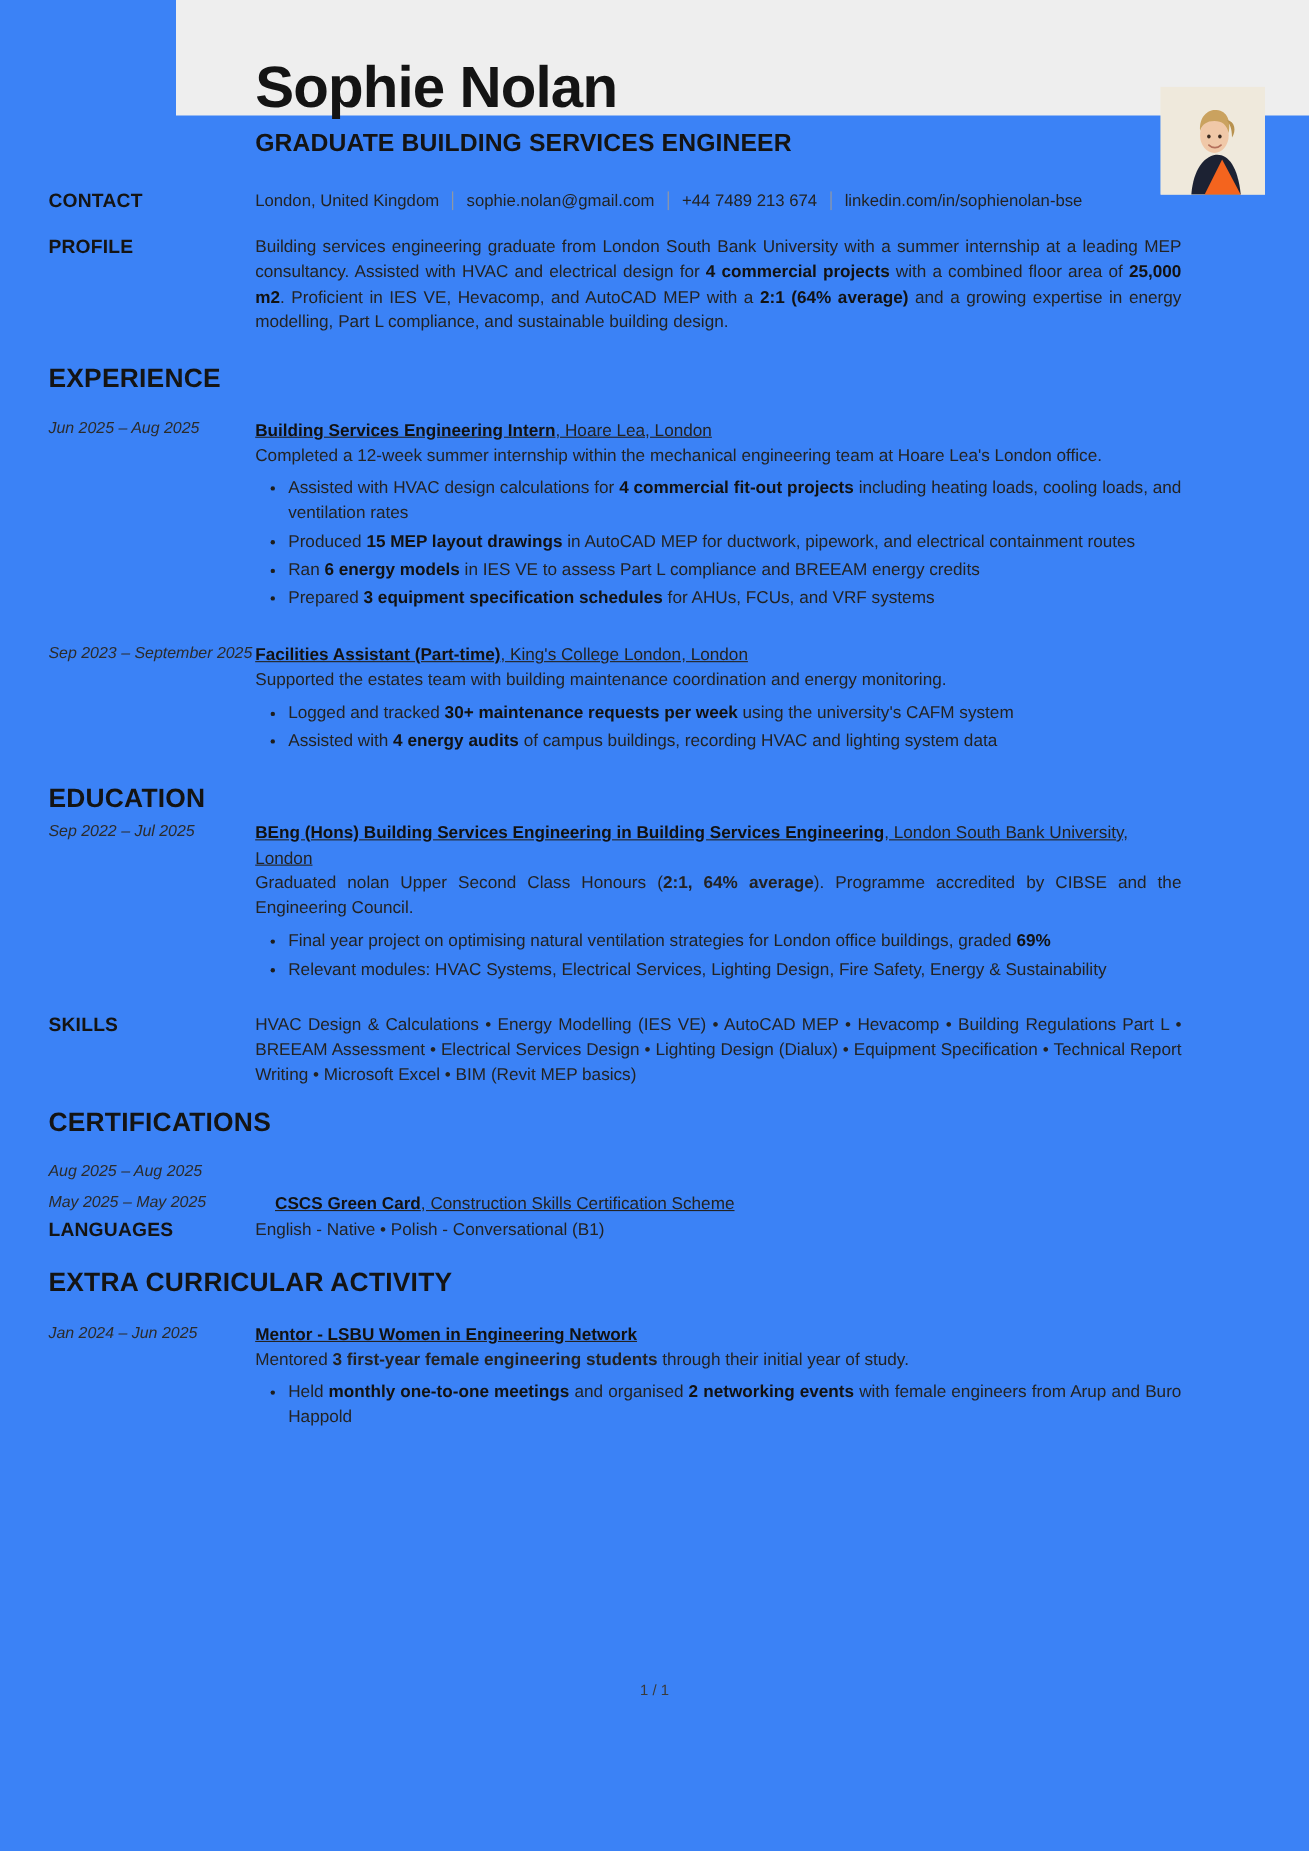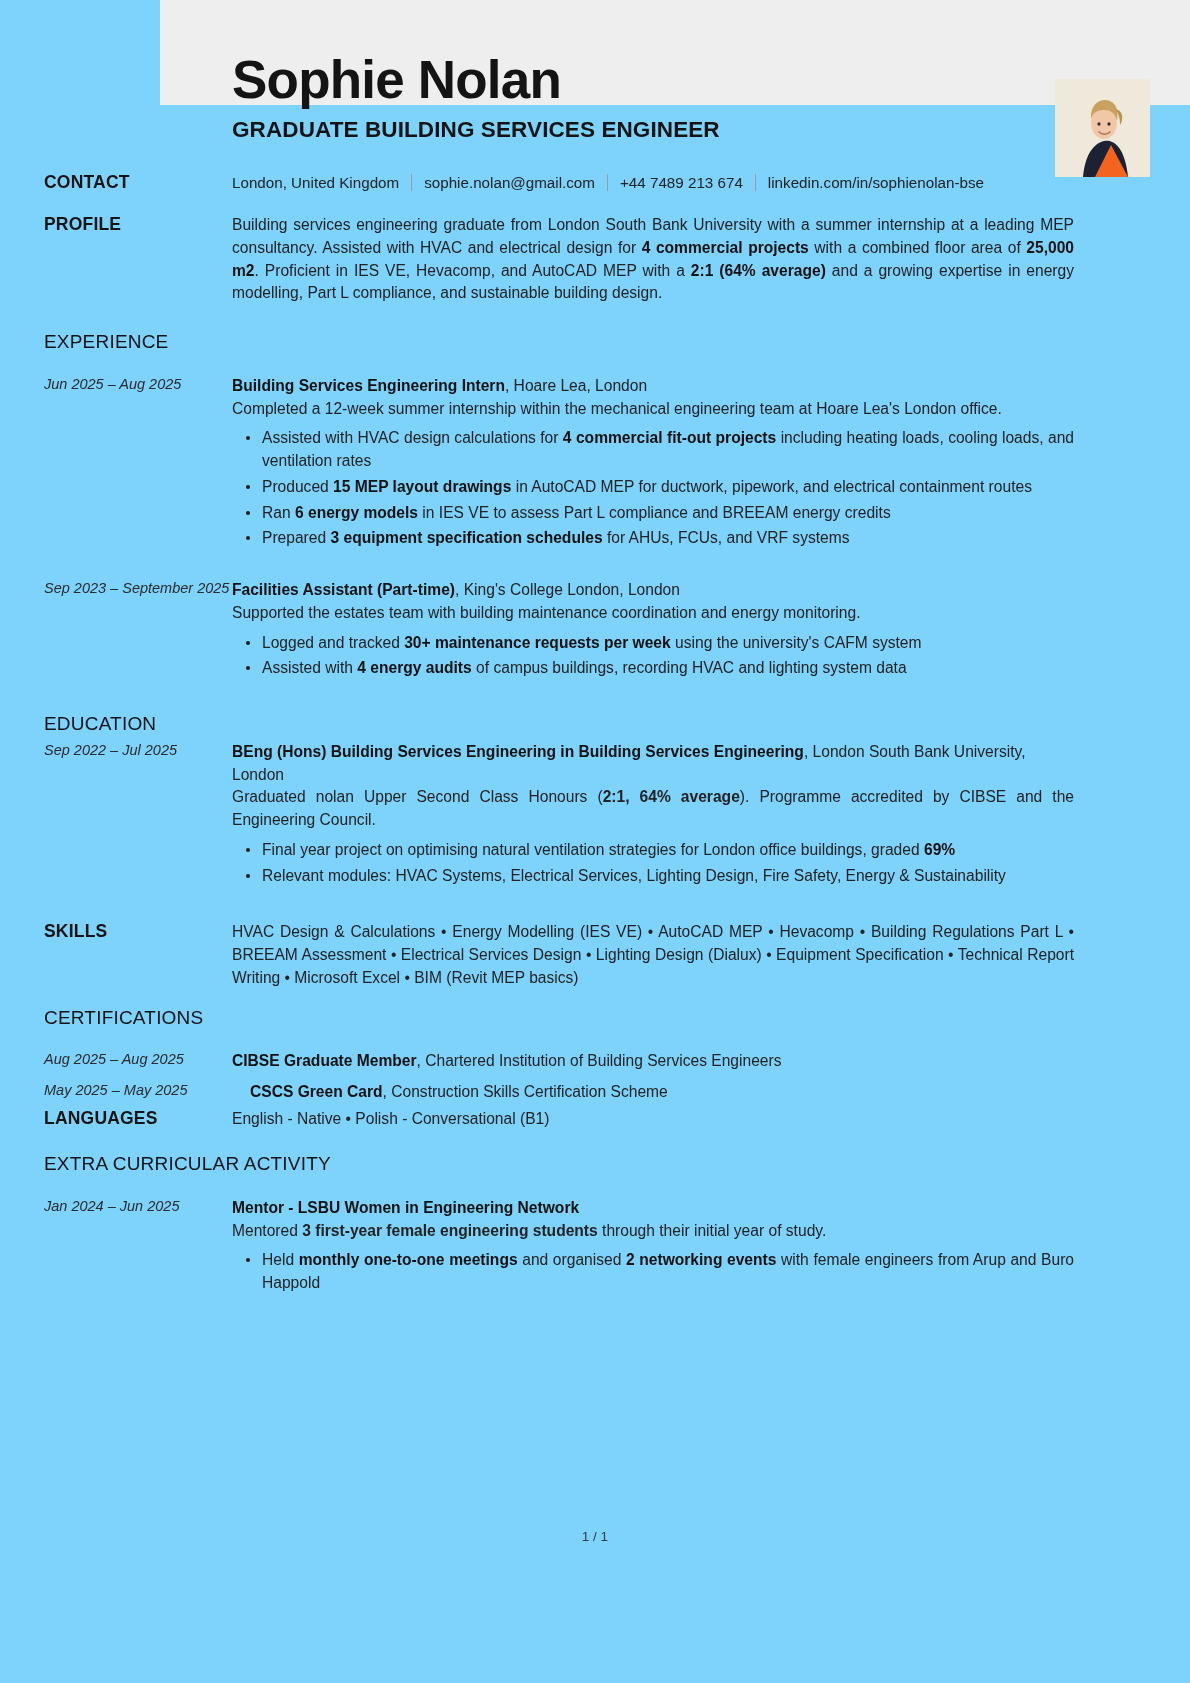--- a/index.html
+++ b/index.html
@@ -9,21 +9,21 @@
   }
   body {
     font-family: "Liberation Sans", sans-serif;
     color: #1d1d1d;
     -webkit-font-smoothing: antialiased;
   }
   .page {
     position: relative;
     width: 1190px;
     height: 1683px;
-    background: #7dd3fc;
+    background: #3b82f6;
     overflow: hidden;
   }
   
   .header-band {
     position: absolute;
     left: 160px;
     top: 0;
     width: 1030px;
     height: 105px;
     background: #eeeeee;
@@ -62,22 +62,22 @@
   }
   .photo svg { display: block; }
 
   
   .section {
     position: absolute;
     left: 44px;
     width: 1030px;
   }
   .sec-head {
-    font-size: 19px;
-    font-weight: normal;
+    font-size: 24px;
+    font-weight: bold;
     letter-spacing: 0.2px;
     color: #141414;
     margin: 0;
   }
   .row {
     display: flex;
     align-items: flex-start;
   }
   .col-left {
     width: 188px;
@@ -107,20 +107,21 @@
     font-size: 15.6px;
     line-height: 1.46;
     color: #232323;
     text-align: justify;
   }
   .body-text b, .entry-title b, li b { font-weight: bold; color: #121212; }
   .entry-title {
     font-size: 15.6px;
     line-height: 1.45;
     color: #232323;
+    text-decoration: underline;
   }
   .entry-title .strong { font-weight: bold; color: #121212; }
   .entry-sub {
     font-size: 15.6px;
     line-height: 1.46;
     color: #232323;
     text-align: justify;
   }
   ul.bullets {
     margin: 7px 0 0 0;
@@ -287,23 +288,20 @@
       </div>
     </div>
   </div>
 
   <div class="section" style="top:1007px;">
     <div class="sec-head">CERTIFICATIONS</div>
     <div class="row" style="margin-top:21px;">
       <div class="col-left">
         <div class="date">Aug 2025 – Aug 2025</div>
       </div>
-      <div class="col-right">
-        <div class="entry-title"><span class="strong">CIBSE Graduate Member</span><span>, Chartered Institution of Building Services Engineers</span></div>
-      </div>
     </div>
     <div class="row" style="margin-top:8px;gap:18px;">
       <div class="col-left">
         <div class="date">May 2025 – May 2025</div>
       </div>
       <div class="col-right">
         <div class="entry-title"><span class="strong">CSCS Green Card</span><span>, Construction Skills Certification Scheme</span></div>
       </div>
     </div>
   </div>

